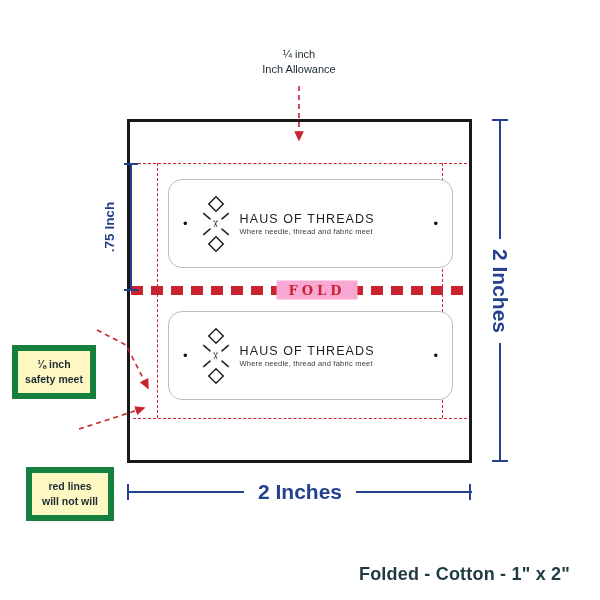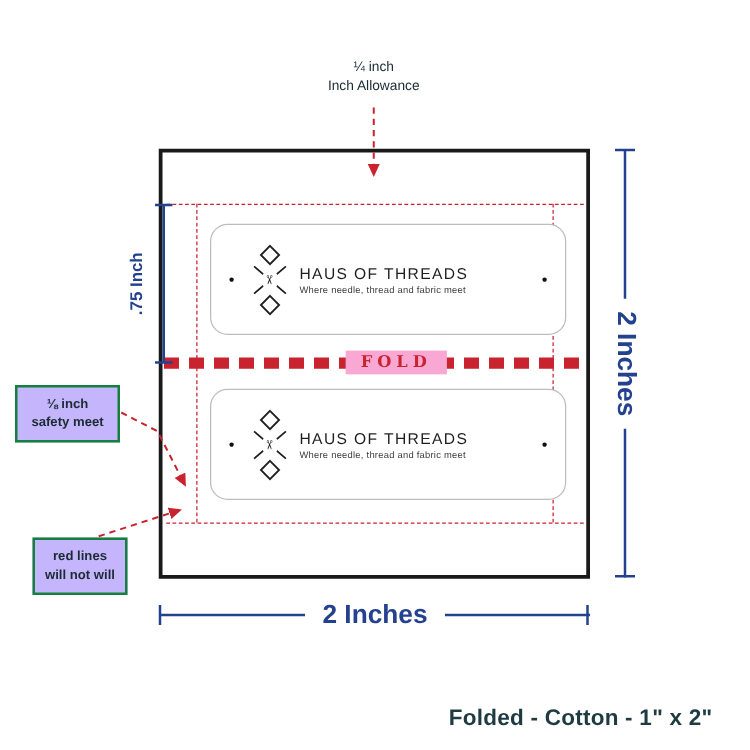--- a/index.html
+++ b/index.html
@@ -59,24 +59,24 @@
     font-size:21px;padding:0 14px;}
   .dim75-line{left:130px;top:164px;width:2px;height:126px;}
   .cap75-t{left:124px;top:163px;width:14px;height:2px;}
   .cap75-b{left:124px;top:289px;width:14px;height:2px;}
   .dim75-text{left:109px;top:227px;transform:translate(-50%,-50%) rotate(-90deg);
     font-size:13.5px;}
 
   
   .seam-note{left:299px;top:47px;transform:translateX(-50%);text-align:center;
     font-size:11px;font-weight:400;color:var(--dark);line-height:1.4;white-space:nowrap;}
-  .note-box{border:2px solid #15803d;background:#c4b5fd;text-align:center;
-    font-size:10.5px;font-weight:600;color:var(--dark);line-height:1.45;padding:6px 4px;}
+  .note-box{border:6px solid #15803d;background:#fef9c3;text-align:center;
+    font-size:10.5px;font-weight:600;color:var(--dark);line-height:1.45;padding:6px 4px;margin-top:37px;}
   .safety-box{left:12px;top:308px;width:84px;}
-  .noprint-box{left:26px;top:430px;width:76px;}
+  .noprint-box{left:26px;top:430px;width:88px;}
 
   .footer{right:30px;top:564px;font-size:18px;font-weight:700;color:var(--teal);
     letter-spacing:.2px;}
 
   .overlay{left:0;top:0;pointer-events:none;}
 </style>
 </head>
 <body>
 
 <div class="canvas">

